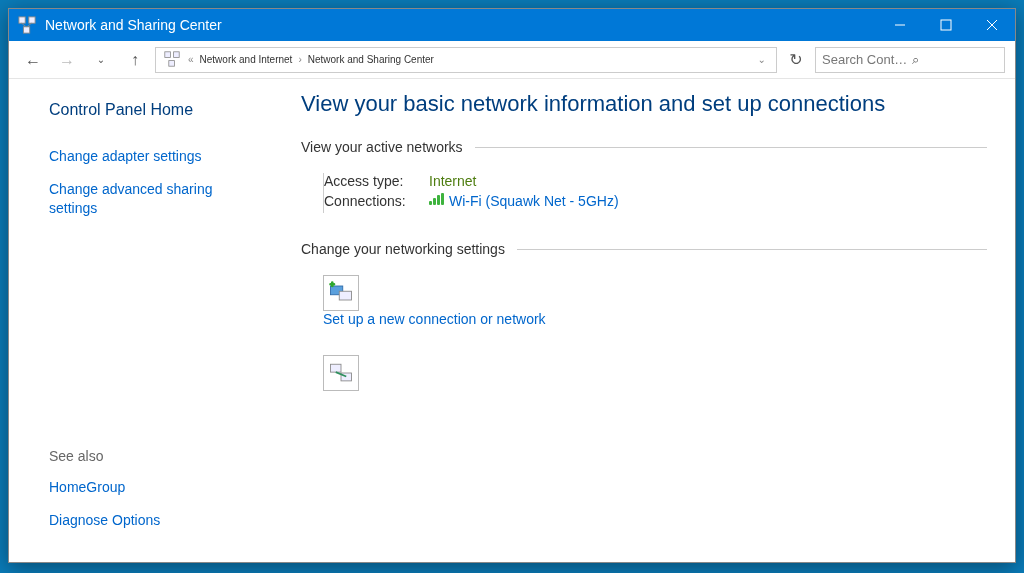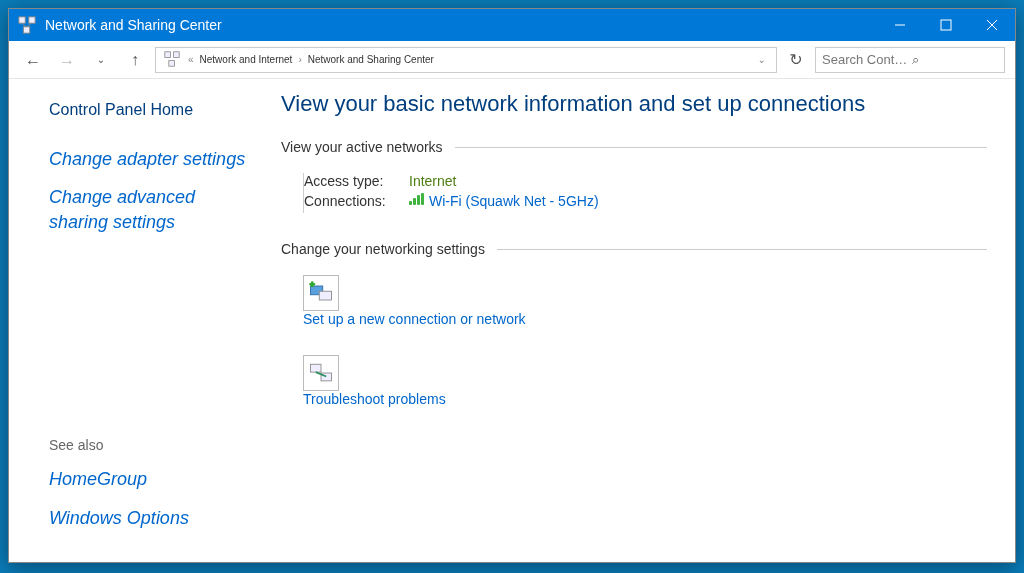--- a/index.html
+++ b/index.html
@@ -14,23 +14,23 @@
     .navbar { height: 38px; display: flex; align-items: center; padding: 4px 10px; gap: 6px; border-bottom: 1px solid #e5e5e5; }
     .nav-btn { width: 28px; height: 28px; display: flex; align-items: center; justify-content: center; cursor: pointer; color: #555; font-size: 16px; }
     .addr-bar { flex: 1; height: 26px; border: 1px solid #ccc; display: flex; align-items: center; padding: 0 4px; background: #fff; }
     .addr-icon { width: 18px; height: 18px; margin: 0 4px; display: inline-flex; }
     .addr-crumb { font-size: 10px; color: #333; padding: 0 4px; cursor: pointer; }
     .addr-sep { color: #888; font-size: 10px; padding: 0 2px; }
     .addr-drop { margin-left: auto; color: #888; font-size: 10px; padding: 0 6px; cursor: pointer; }
     .refresh-btn { width: 26px; height: 26px; display: flex; align-items: center; justify-content: center; cursor: pointer; color: #555; }
     .search-box { width: 190px; height: 26px; border: 1px solid #ccc; display: flex; align-items: center; padding: 0 6px; font-size: 13px; color: #777; }
     .search-box span { flex: 1; white-space: nowrap; overflow: hidden; text-overflow: ellipsis; }
-    .content { flex: 1; display: flex; overflow: hidden; }
+    .content { flex: 1; display: flex; overflow: hidden; gap: 20px; }
     .sidebar { width: 270px; padding: 22px 24px 18px 40px; display: flex; flex-direction: column; }
-    .sidebar a.link { display: block; font-size: 18px; color: #0066cc; margin-bottom: 14px; cursor: pointer; line-height: 1.35; font-style: italic; }
+    .sidebar a.link { display: block; font-size: 14px; color: #0066cc; margin-bottom: 14px; cursor: pointer; line-height: 1.35; }
     .cp-home { font-size: 16px; color: #003e7e; margin-bottom: 28px; }
     .see-also { font-size: 14px; color: #666; margin-top: auto; margin-bottom: 14px; }
     .main { flex: 1; padding: 12px 28px 10px 2px; overflow: auto; }
     h1.page-title { font-size: 22px; font-weight: 400; color: #003e7e; margin-bottom: 22px; }
     .section-header { display: flex; align-items: center; font-size: 14px; color: #333; margin: 10px 0 18px 0; }
     .section-header span { padding-right: 12px; }
     .section-header .line { flex: 1; height: 1px; background: #ccc; }
     .active-net { display: flex; padding-left: 22px; margin-bottom: 28px; }
     .net-left { flex: 1; }
     .net-name { font-size: 15px; font-weight: 700; margin-bottom: 6px; }
@@ -111,21 +111,21 @@
   </div>
 
   <div class="content">
 
     <div class="sidebar">
       <div class="cp-home">Control Panel Home</div>
       <a class="link">Change adapter settings</a>
       <a class="link">Change advanced sharing settings</a>
       <div class="see-also">See also</div>
       <a class="link">HomeGroup</a>
-      <a class="link">Windows Options</a>
+      <a class="link">Diagnose Options</a>
     </div>
 
     <div class="main">
       <h1 class="page-title">View your basic network information and set up connections</h1>
 
       <div class="section-header">
         <span>View your active networks</span>
           <div class="line"></div>
       </div>
 
@@ -170,18 +170,17 @@
 
       <div class="setting-item">
         <div class="setting-icon">
           <svg viewBox="0 0 32 32" width="28" height="28">
             <rect x="4" y="6" width="12" height="9" fill="#eef" stroke="#888"></rect>
             <rect x="16" y="16" width="12" height="9" fill="#eef" stroke="#888"></rect>
             <line x1="10" y1="15" x2="22" y2="20" stroke="#2e8f5e" stroke-width="2"></line>
           </svg>
         </div>
         <div class="setting-text">
-          <a>Troubleshoot problems</a>
         </div>
       </div>
     </div>
   </div>
 </div>
 
 </body></html>

